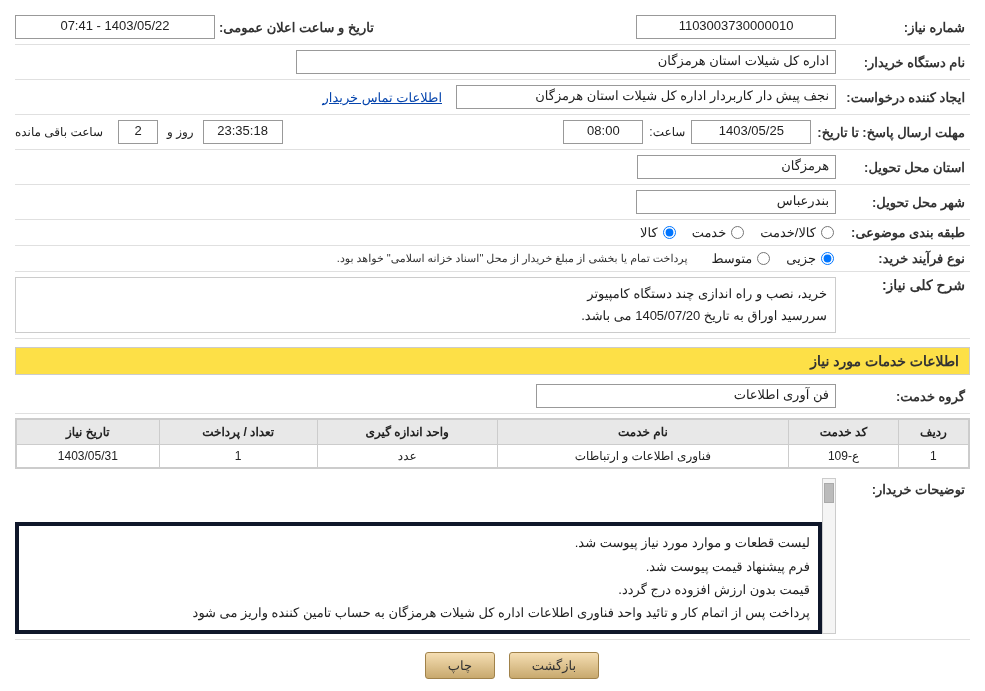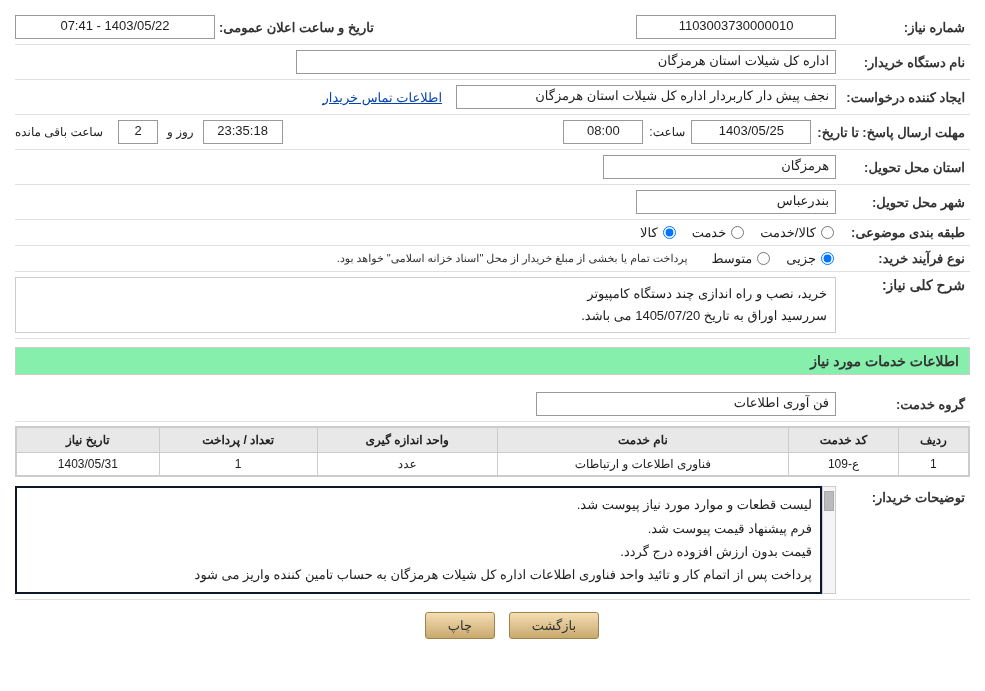--- a/index.html
+++ b/index.html
@@ -55,26 +55,26 @@
     .input-box-wide {
       width: 100%;
       max-width: 540px;
     }
     .blue-link {
       color: #0645ad;
       text-decoration: underline;
       cursor: pointer;
     }
     .section-title {
-      background: #86efac;
+      background: #fde047;
       border: 1px solid #ccc;
       font-weight: bold;
       font-size: 14px;
       padding: 5px 10px;
-      margin: 8px 0 12px 0;
+      margin: 8px 0 4px 0;
       text-align: right;
       color: #333;
     }
     .info-table-wrapper {
       border: 1px solid #ccc;
       margin: 4px 0;
     }
     table.info-table {
       width: 100%;
       border-collapse: collapse;
@@ -117,29 +117,30 @@
       flex: 1;
     }
     .group-row {
       display: flex;
       align-items: flex-start;
       padding: 5px 0;
       border-bottom: 1px solid #e0e0e0;
       gap: 4px;
     }
     .buyer-desc-box {
-      border: 2px solid #0f172a;
+      border: 4px solid #0f172a;
       min-height: 80px;
       padding: 5px 8px;
       background: #fff;
       text-align: right;
       line-height: 1.8;
       flex: 1;
       position: relative;
       overflow: hidden;
+      margin-top: 44px;
     }
     .scrollbar-mock {
       width: 14px;
       border: 1px solid #ccc;
       background: #f5f5f5;
       display: flex;
       flex-direction: column;
       align-items: center;
       min-height: 80px;
     }
@@ -217,21 +218,21 @@
       <div class="input-box" style="width:80px; text-align:center;">08:00</div>
       <span style="flex:1;"></span>
       <div class="input-box" style="width:80px; text-align:center;">23:35:18</div>
       <span class="small-label" style="margin:0 3px;">روز و</span>
       <div class="input-box" style="width:40px; text-align:center;">2</div>
       <span class="small-label" style="margin-right:9px;">ساعت باقی مانده</span>
     </div>
 
     <div class="row-group">
       <span class="label-cell">استان محل تحویل:</span>
-      <div class="input-box" style="width:233px;">هرمزگان</div>
+      <div class="input-box" style="width:199px;">هرمزگان</div>
     </div>
 
     <div class="row-group">
       <span class="label-cell">شهر محل تحویل:</span>
       <div class="input-box" style="width:200px;">بندرعباس</div>
     </div>
 
     <div class="row-group">
       <span class="label-cell">طبقه بندی موضوعی:</span>
       <div class="radio-group">

